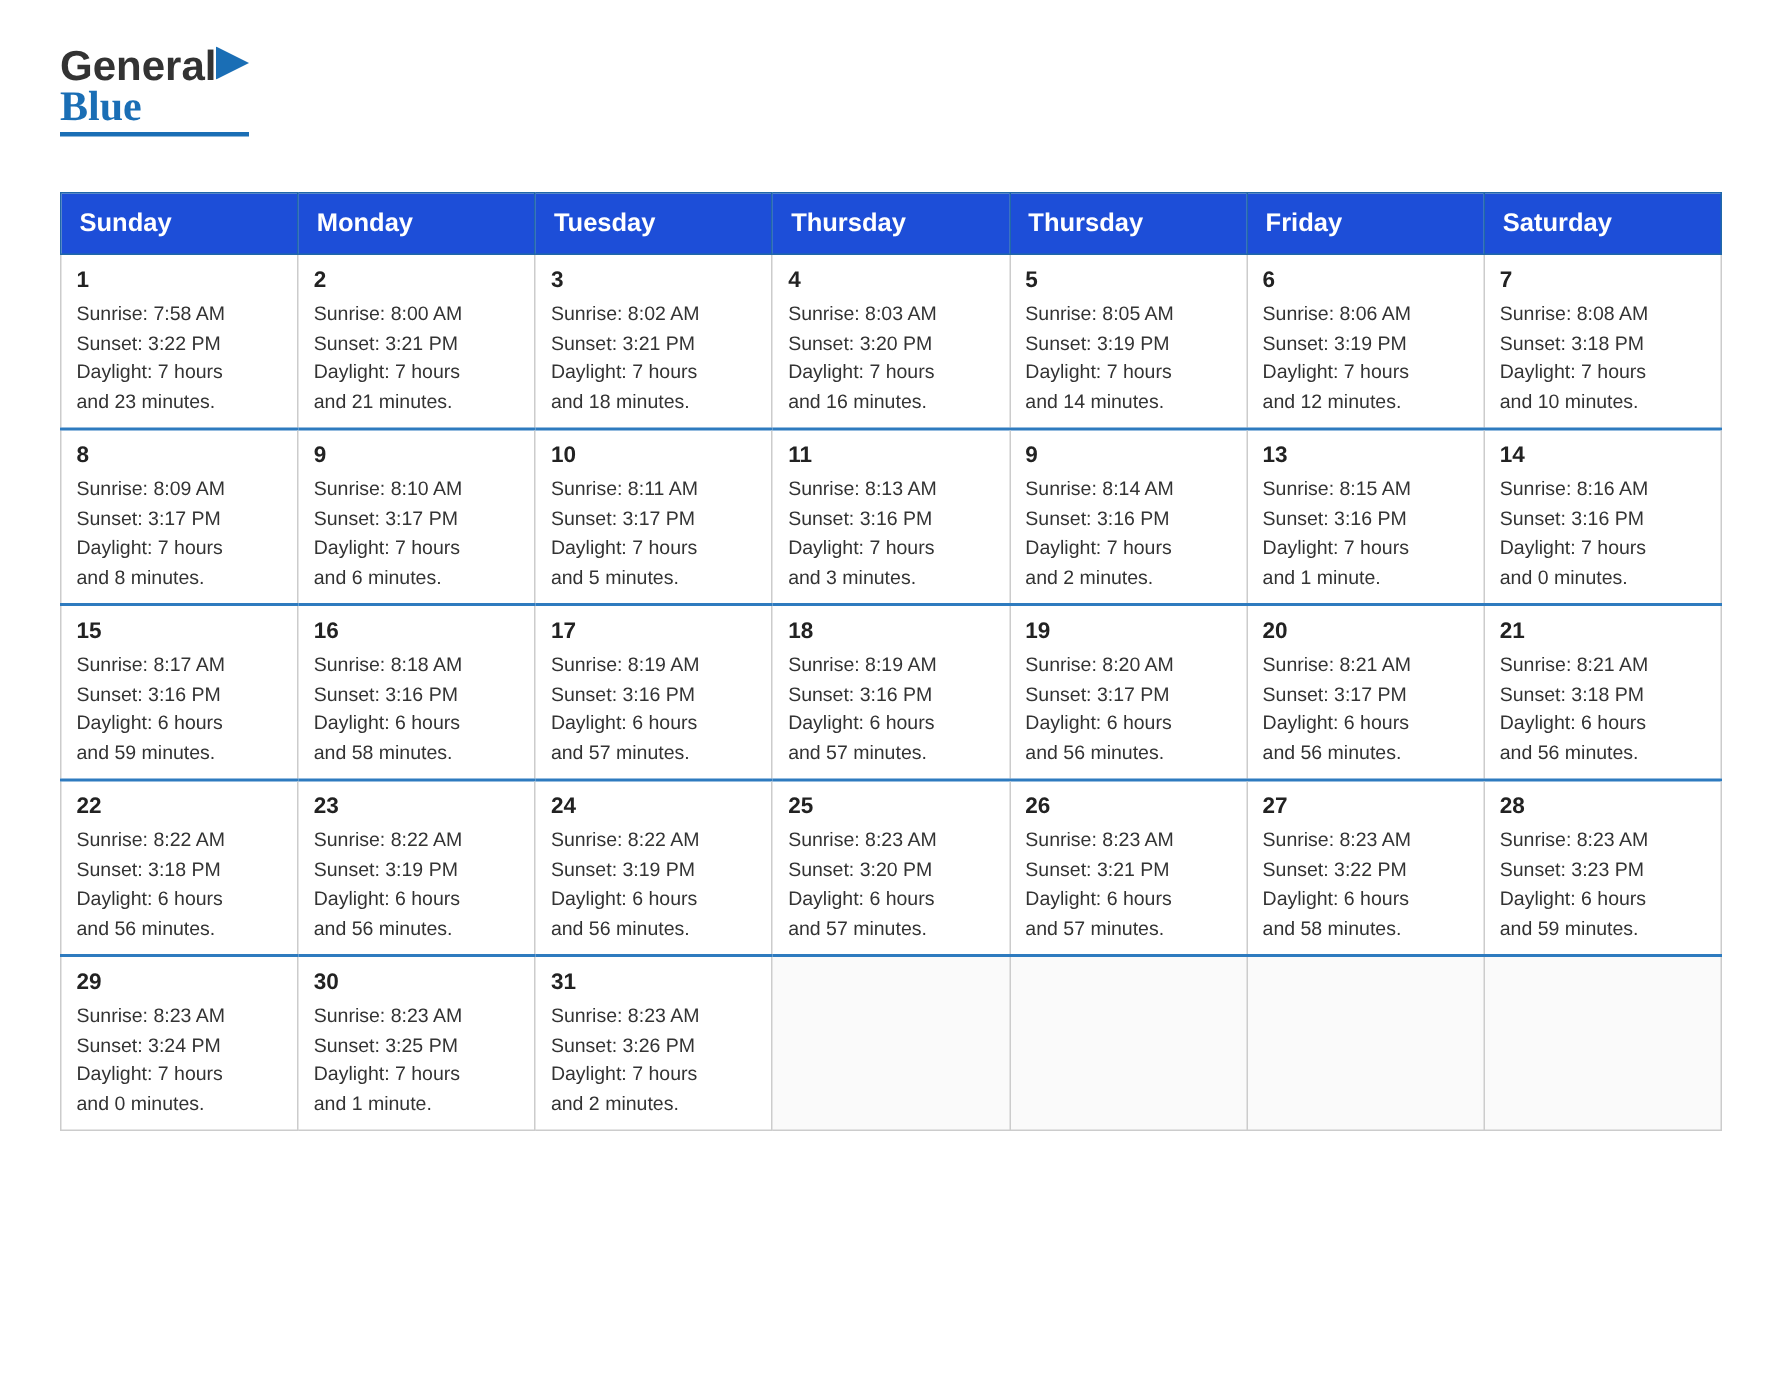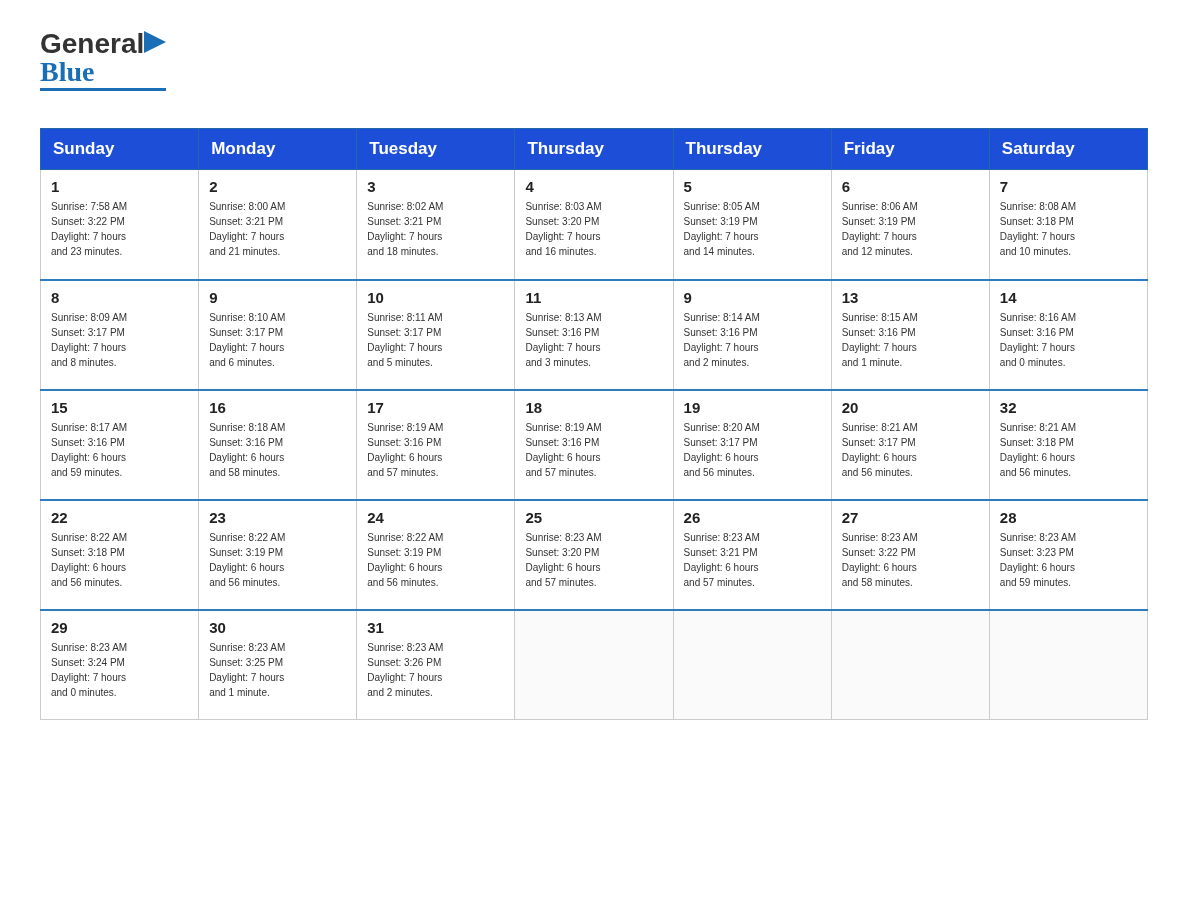--- a/index.html
+++ b/index.html
@@ -78,21 +78,21 @@
       height: 110px;
     }
     .day-number {
       font-size: 15px;
       font-weight: bold;
       color: #222;
       display: block;
       margin-bottom: 4px;
     }
     .day-info {
-      font-size: 10px;
+      font-size: 13px;
       line-height: 1.5;
       color: #333;
     }
     .row-separator td {
       border-top: 2px solid #2e7bbf;
     }
     .empty-cell {
       background: #fafafa;
     }
   </style>
@@ -210,21 +210,21 @@
       </td>
         <td>
         <span class="day-number">19</span>
         <div class="day-info">Sunrise: 8:20 AM<br>Sunset: 3:17 PM<br>Daylight: 6 hours<br> and 56 minutes.</div>
       </td>
         <td>
         <span class="day-number">20</span>
         <div class="day-info">Sunrise: 8:21 AM<br>Sunset: 3:17 PM<br>Daylight: 6 hours<br> and 56 minutes.</div>
       </td>
         <td>
-        <span class="day-number">32</span>
+        <span class="day-number">21</span>
         <div class="day-info">Sunrise: 8:21 AM<br>Sunset: 3:18 PM<br>Daylight: 6 hours<br> and 56 minutes.</div>
       </td>
       </tr>
       <tr class="row-separator">
         <td>
         <span class="day-number">22</span>
         <div class="day-info">Sunrise: 8:22 AM<br>Sunset: 3:18 PM<br>Daylight: 6 hours<br> and 56 minutes.</div>
       </td>
         <td>
         <span class="day-number">23</span>

